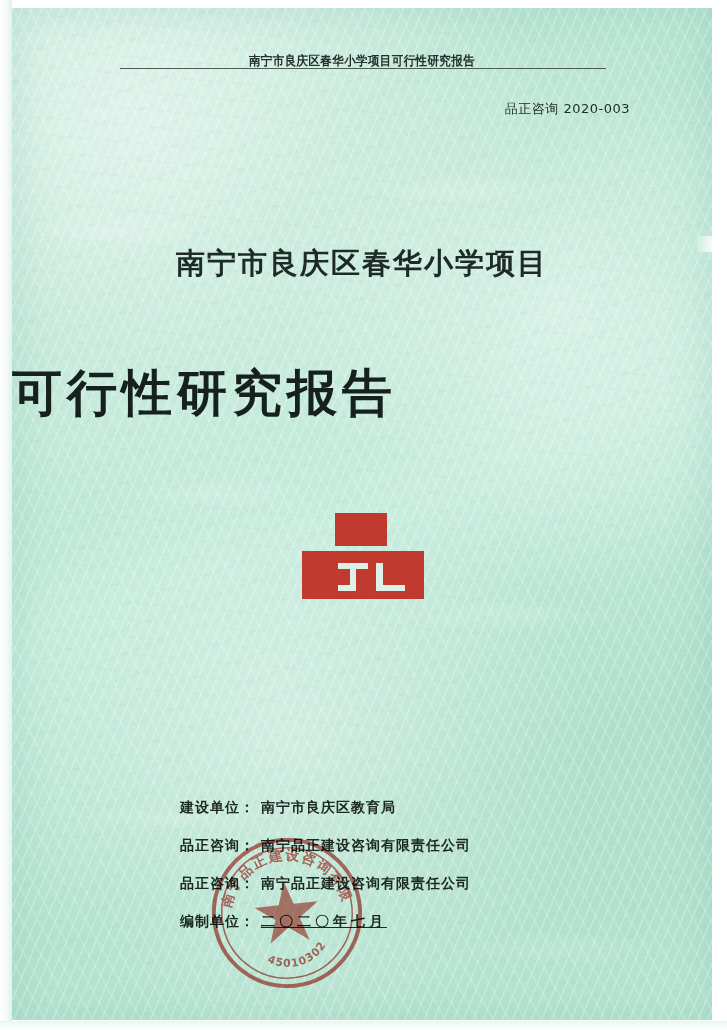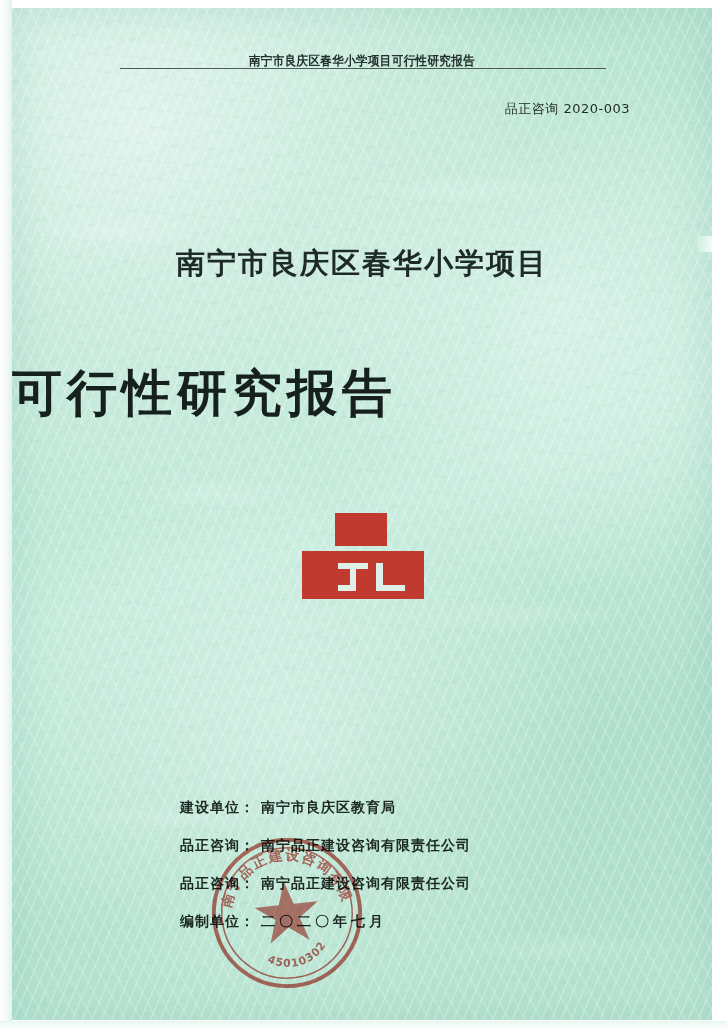--- a/index.html
+++ b/index.html
@@ -172,21 +172,21 @@
   .info-row {
     font-size: 14px;
     font-weight: 700;
     color: #1c2822;
     line-height: 38px;
     letter-spacing: 1px;
     white-space: nowrap;
   }
   .info-row .lbl { }
   .info-row .val { }
-  .info-row.date .val { letter-spacing: 4px; }
+  .info-row.date .val { letter-spacing: 4px; text-decoration: underline; }
 
   
   .stamp {
     position: absolute;
     left: 196px;
     top: 826px;
     width: 158px;
     height: 158px;
     opacity: 0.72;
     transform: rotate(-6deg);

